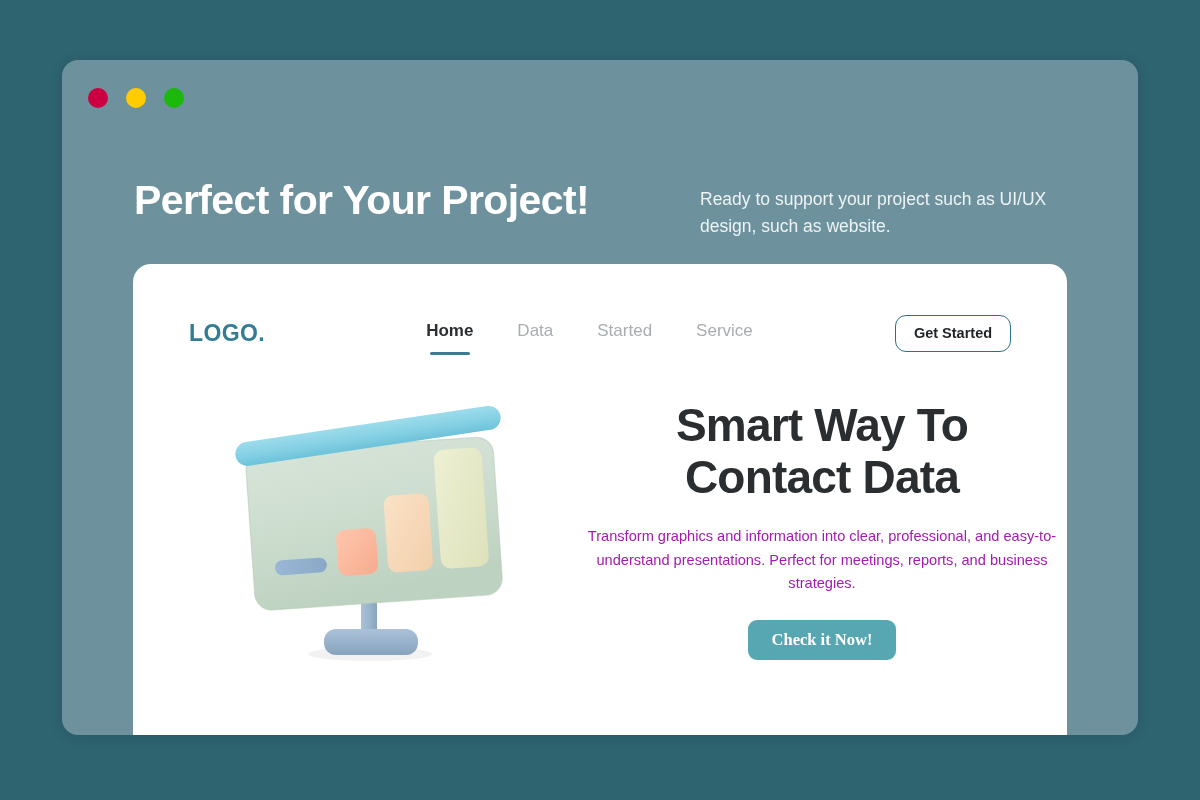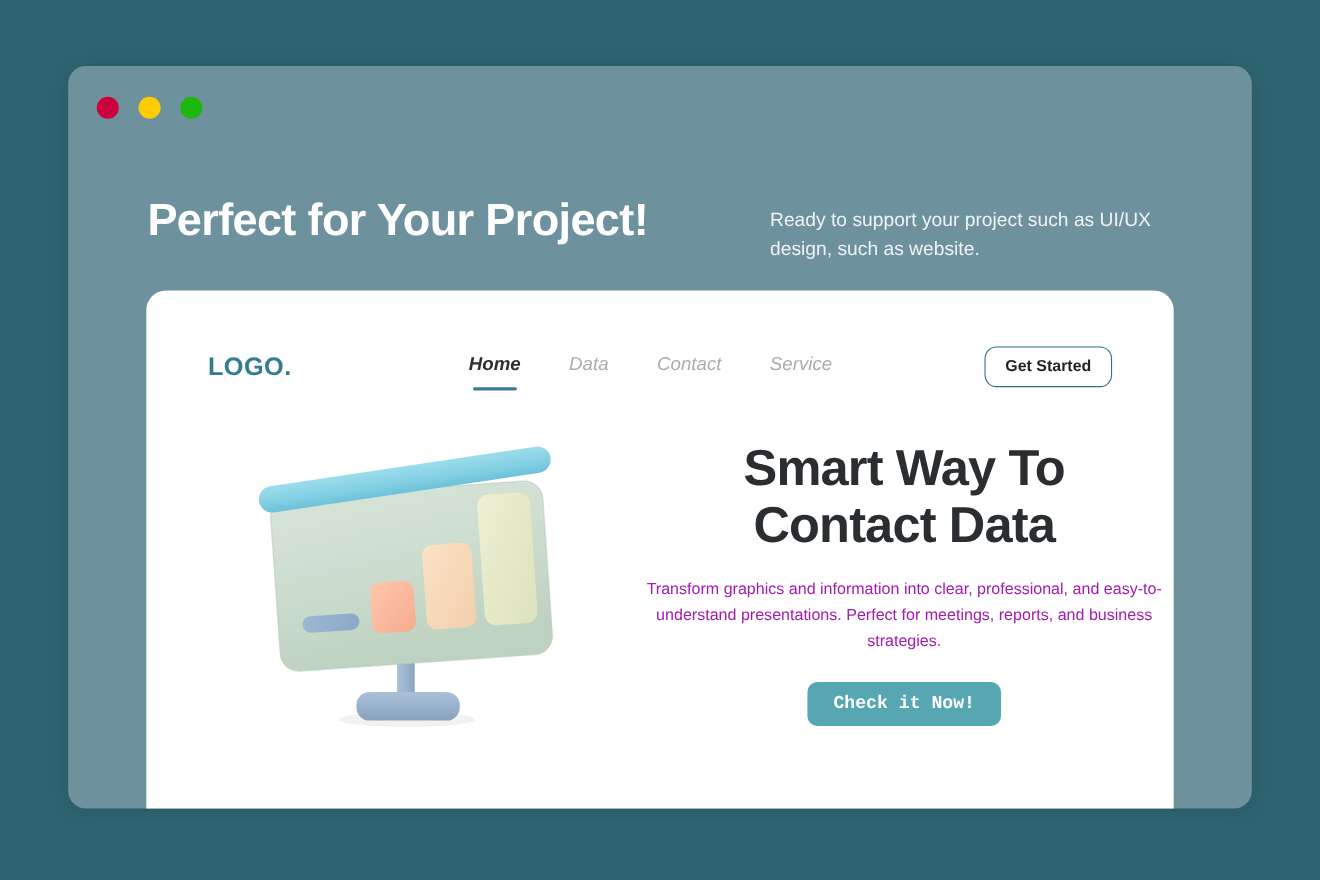--- a/index.html
+++ b/index.html
@@ -76,21 +76,20 @@
     margin-left:150px;
     gap:44px;
   }
   .nav-link{
     position:relative;
     font-size:17px;
     color:#a8adb0;
     padding-bottom:4px;
     cursor:pointer;
     white-space:nowrap;
-    font-style:italic;
   }
   .nav-link.active{ color:#2b2f31; font-weight:bold; }
   .nav-underline{
     position:absolute;
     left:50%; transform:translateX(-50%);
     bottom:-10px;
     width:40px; height:3px;
     background:#3a7d90;
     border-radius:2px;
   }
@@ -131,21 +130,21 @@
     margin-top:22px;
     font-size:14.6px; color:#a21caf; line-height:1.62;
   }
   .cta{
     margin-top:24px;
     display:inline-flex; align-items:center; justify-content:center;
     height:40px; padding:0 24px;
     background:#57a7b2;
     color:#ffffff;
     font-size:16.5px; font-weight:bold;
-    font-family:Liberation Mono, monospace;
+    font-family:Liberation Serif, serif;
     border:none; border-radius:9px; cursor:pointer;
   }
 
   
   .board-wrap{ position:relative; width:290px; height:265px; }
   .board-svg{ display:block; }
 </style>
 </head>
 <body>
 
@@ -171,21 +170,21 @@
 
       <div class="nav-links">
         <div class="nav-link active">
           <span>Home</span>
           <span class="nav-underline"></span>
         </div>
         <div class="nav-link">
           <span>Data</span>
         </div>
         <div class="nav-link">
-          <span>Contact</span>
+          <span>Started</span>
         </div>
         <div class="nav-link">
           <span>Service</span>
         </div>
       </div>
 
       <button class="get-started">Get Started</button>
     </nav>
 
     <div class="hero">

